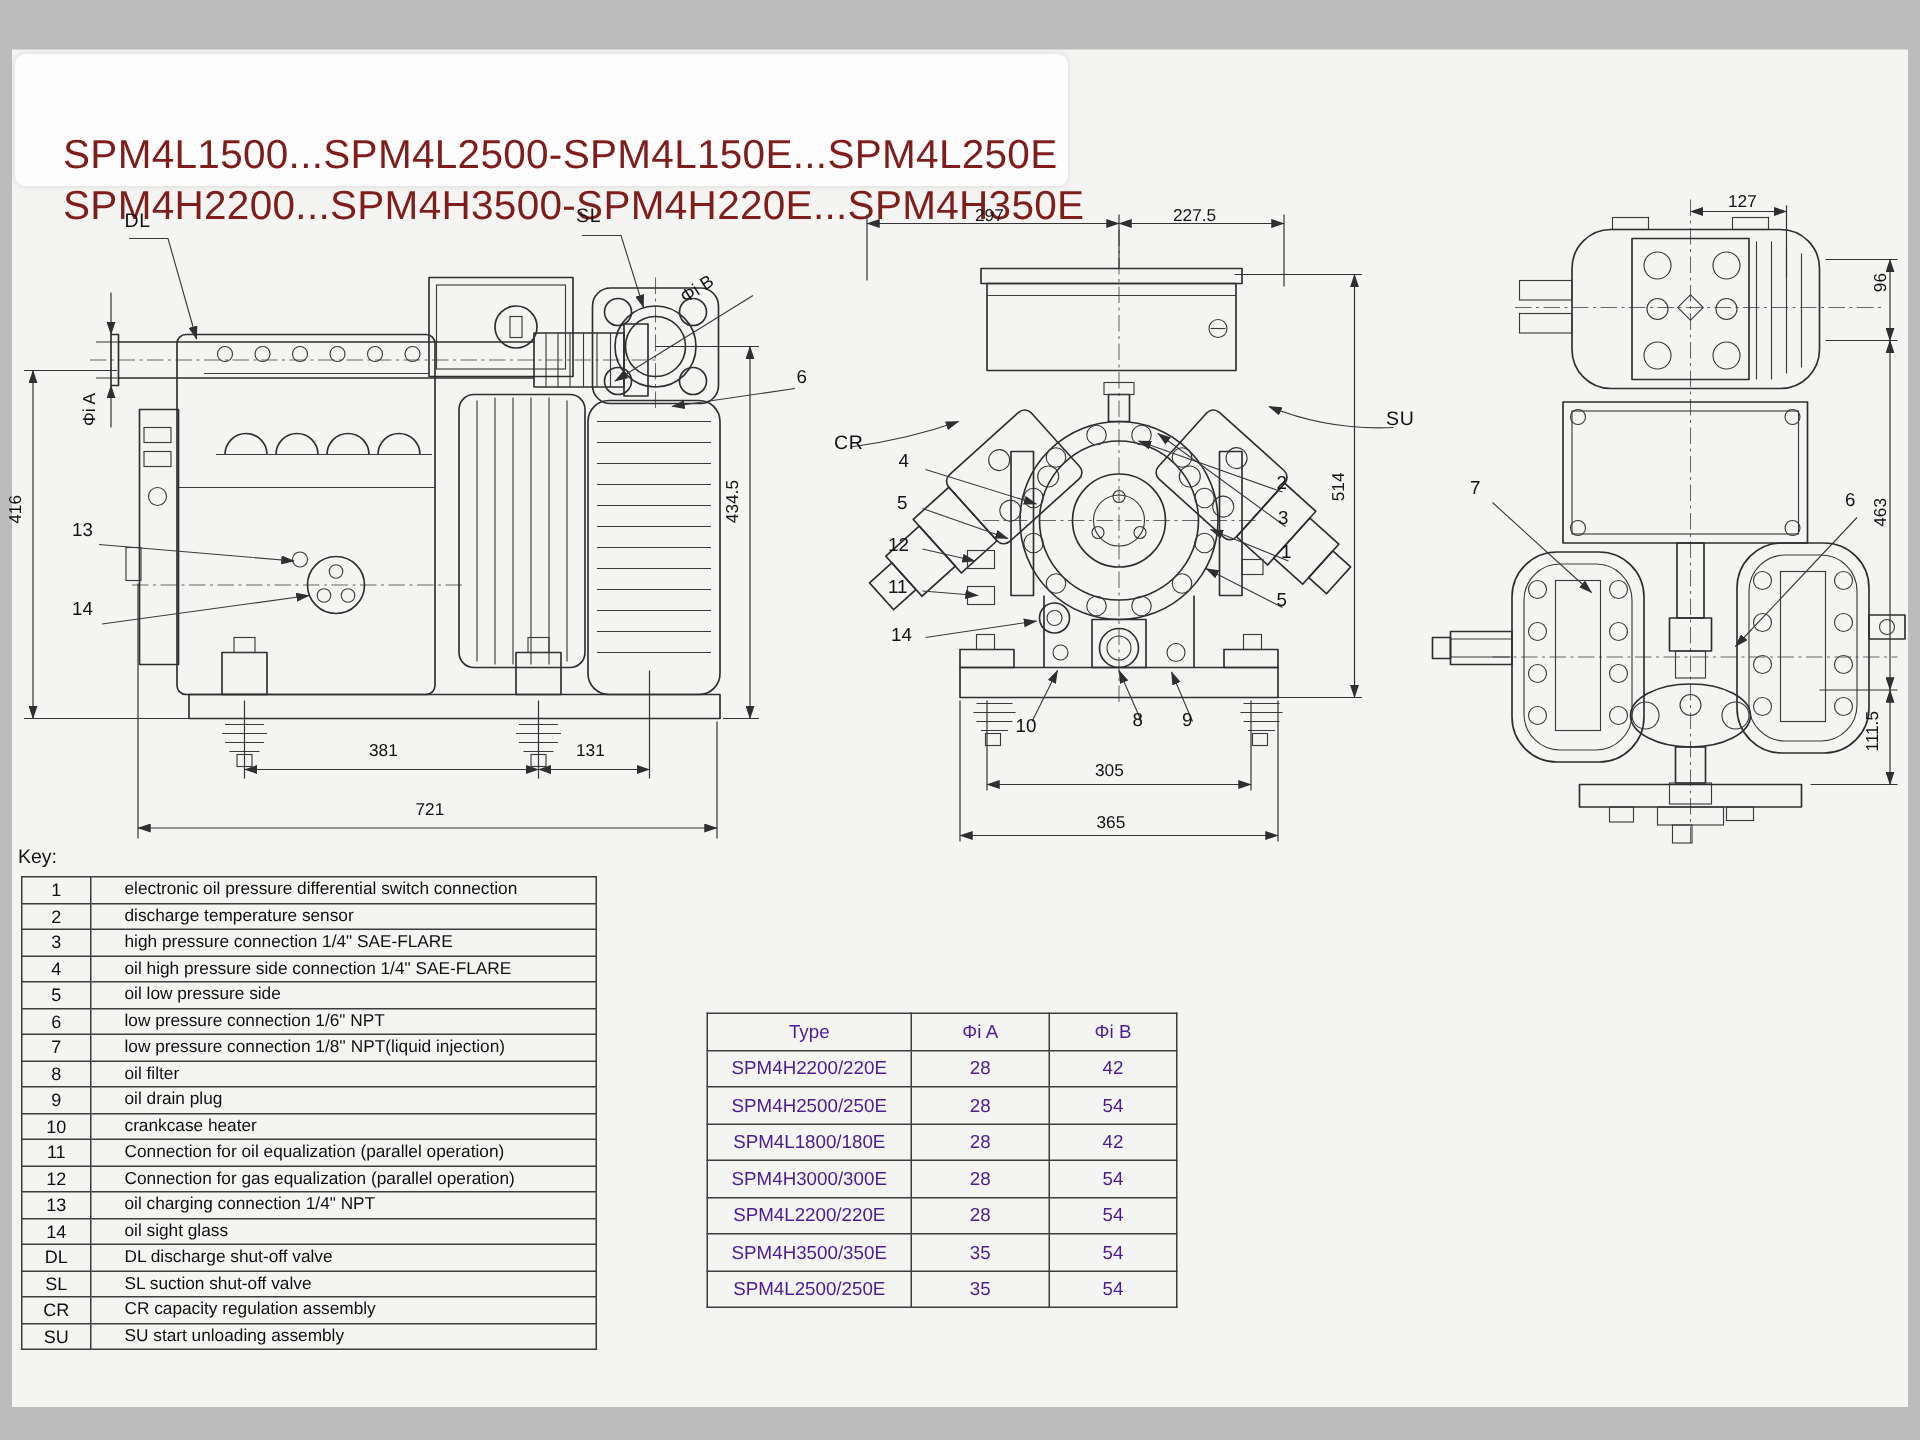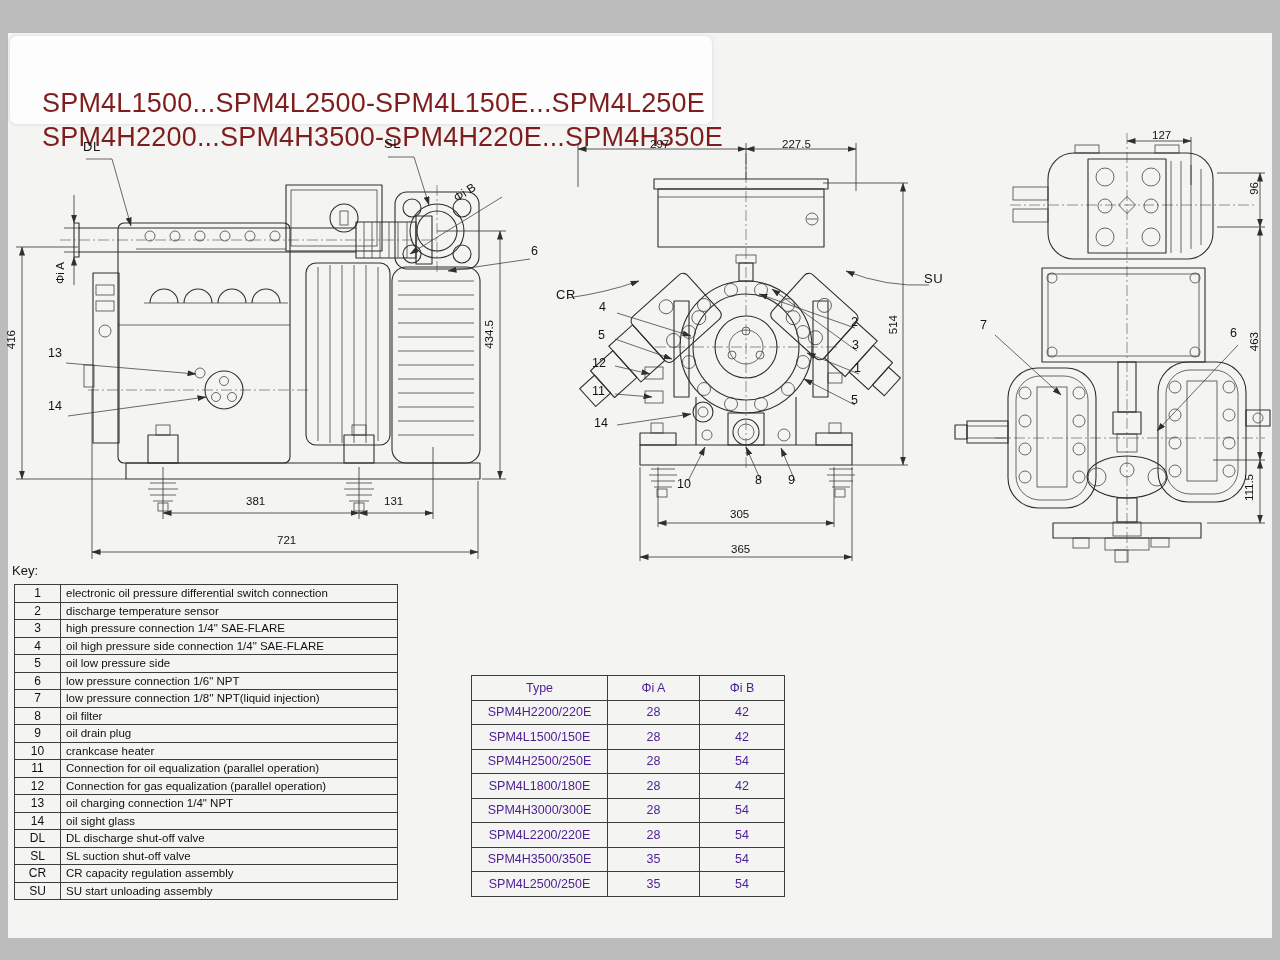--- a/index.html
+++ b/index.html
@@ -20,21 +20,21 @@
 
   .lbl{position:absolute;font-size:11.5px;line-height:1;white-space:nowrap;color:#131313;}
   .call{font-size:12.5px;}
   .big{font-size:13px;letter-spacing:.5px;}
   .vert{writing-mode:vertical-rl;transform:rotate(180deg);}
   .ang{transform:rotate(-33deg);transform-origin:left bottom;font-size:12px;}
 
   .key-head{position:absolute;left:12px;top:563px;font-size:13px;}
   table.keytable{position:absolute;left:14px;top:584px;width:384px;border-collapse:collapse;
         table-layout:fixed;font-size:11.5px;color:#101010;}
-  table.keytable td{border:1px solid #3c3c3c;height:16.5px;padding:0 5px;overflow:hidden;white-space:nowrap;}
+  table.keytable td{border:1px solid #3c3c3c;height:16.5px;padding:0 22px;overflow:hidden;white-space:nowrap;}
   table.keytable td.num{text-align:center;font-size:12px;padding:0;}
 
   table.typetable{position:absolute;left:471px;top:675px;width:313px;border-collapse:collapse;
         table-layout:fixed;font-size:12.5px;color:#4c1d95;text-align:center;}
   table.typetable td,table.typetable th{border:1px solid #3c3c3c;height:21.5px;font-weight:normal;
         overflow:hidden;white-space:nowrap;}
 </style>
 </head>
 <body>
 
@@ -448,25 +448,20 @@
         <th>Type</th>
         <th>Φi A</th>
         <th>Φi B</th>
       </tr>
       <tr>
           <td>SPM4H2200/220E</td>
           <td>28</td>
           <td>42</td>
         </tr>
       <tr>
-          <td>SPM4L1500/150E</td>
-          <td>28</td>
-          <td>42</td>
-        </tr>
-      <tr>
           <td>SPM4H2500/250E</td>
           <td>28</td>
           <td>54</td>
         </tr>
       <tr>
           <td>SPM4L1800/180E</td>
           <td>28</td>
           <td>42</td>
         </tr>
       <tr>

